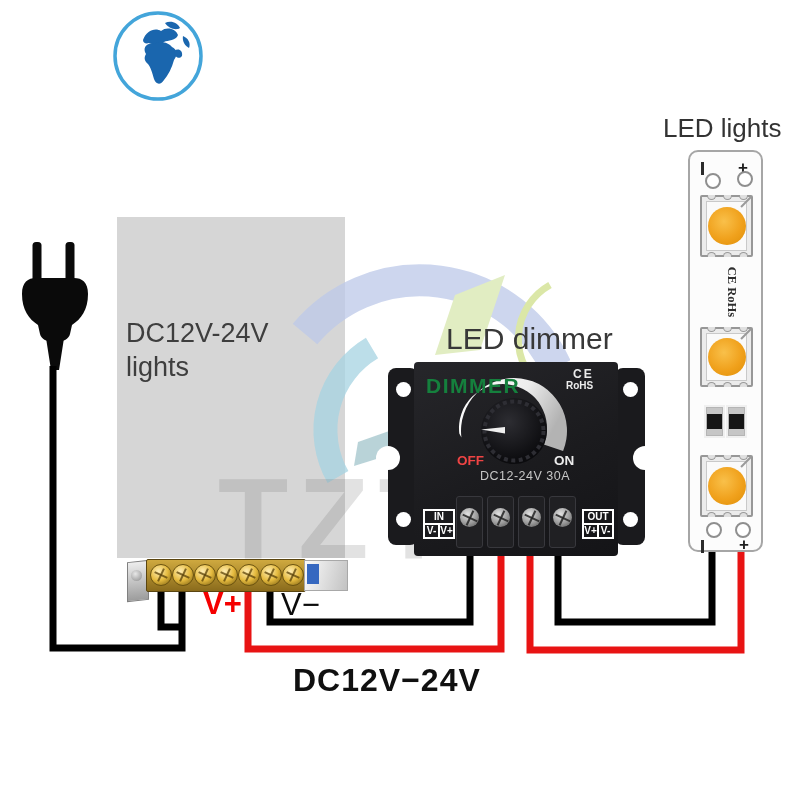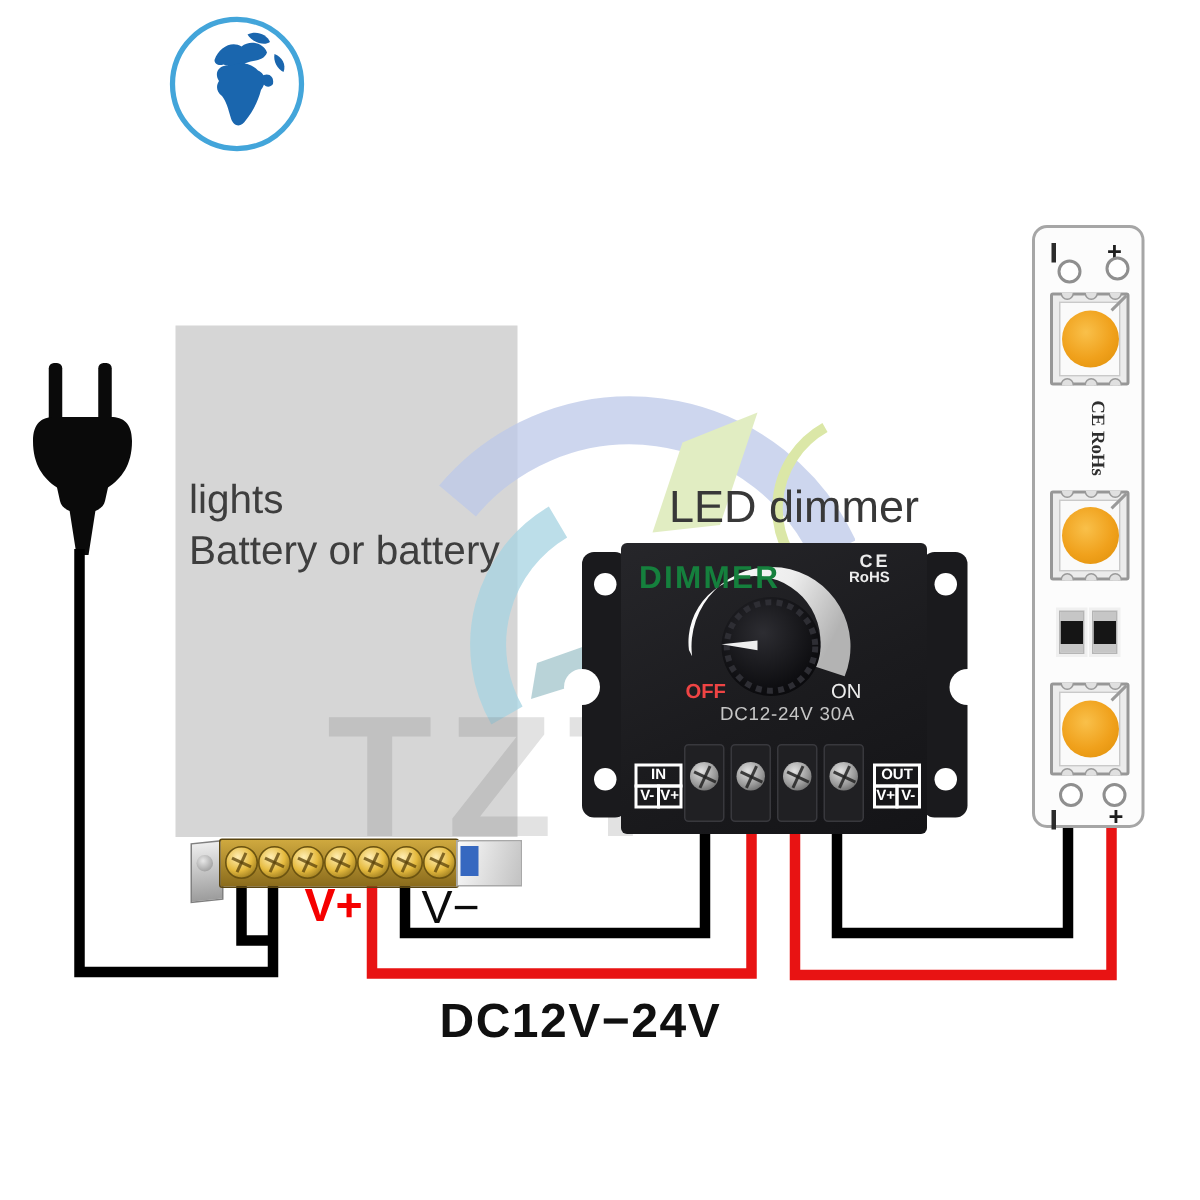--- a/index.html
+++ b/index.html
@@ -53,21 +53,21 @@
   .ear.l{left:388px}.ear.r{left:615px;width:30px}
   .notch{position:absolute;width:24px;height:24px;border-radius:50%;background:#fff;top:446px}
   .hole{position:absolute;width:15px;height:15px;border-radius:50%;background:#fff}
   .dim-body{left:414px;top:362px;width:204px;height:194px;border-radius:4px;
             background:linear-gradient(155deg,#26262a 0%,#1b1b1e 55%,#141417 100%)}
   .dim-face{left:414px;top:362px}
   .dim-name{left:426px;top:374px;font-size:21px;font-weight:700;letter-spacing:1.5px;color:#15803d}
   .dim-ce{left:573px;top:367px;font-size:12px;font-weight:700;letter-spacing:2px;color:#ececec}
   .dim-rohs{left:566px;top:380px;font-size:10px;font-weight:700;color:#ececec}
   .dim-off{left:457px;top:453px;font-size:13.5px;font-weight:700;color:#ef4444}
-  .dim-on{left:554px;top:453px;font-size:13.5px;font-weight:400;color:#ececec}
+  .dim-on{left:554px;top:453px;font-size:13.5px;font-weight:700;color:#ececec}
   .dim-rating{left:480px;top:469px;font-size:12.5px;color:#c6c6c6;letter-spacing:.5px}
   .tblock{position:absolute;top:496px;width:27px;height:52px;background:#202023;border:1px solid #38383d;
           border-radius:3px;box-sizing:border-box}
   .tscrew{position:absolute;left:3px;top:11px;width:19px;height:19px;border-radius:50%;
           background:radial-gradient(circle at 40% 32%,#e2e2e2,#9a9a9a 55%,#5f5f5f 90%)}
   .tscrew::before{content:"";position:absolute;left:50%;top:8%;bottom:8%;width:2px;margin-left:-1px;
           background:rgba(35,35,35,.85);transform:rotate(25deg)}
   .tscrew::after{content:"";position:absolute;top:50%;left:8%;right:8%;height:2px;margin-top:-1px;
           background:rgba(35,35,35,.85);transform:rotate(25deg)}
   .io{position:absolute;top:509px;color:#fff;font-size:10px;font-weight:700;text-align:center}
@@ -117,22 +117,22 @@
 
   <svg class="abs" style="left:18px;top:240px" width="76" height="132" viewBox="0 0 76 132">
     <rect x="14.5" y="2" width="9" height="46" rx="3.5" fill="#0a0a0a"></rect>
     <rect x="47.5" y="2" width="9" height="46" rx="3.5" fill="#0a0a0a"></rect>
     <path fill="#0a0a0a" d="M4 54 C4 42 10 38 18 38 H56 C64 38 70 42 70 54 C70 70 63 79 54 85 L52 94 C51 99 45 102 37 102 C29 102 23 99 22 94 L20 85 C11 79 4 70 4 54 Z"></path>
     <path fill="#0a0a0a" d="M28 98 L46 98 L41 130 L33 130 Z"></path>
   </svg>
 
   <div class="abs psu-box"></div>
   <div class="abs psu-text">
+    <div>DC12V-24V</div>
     <div>lights</div>
-    <div>Battery or battery</div>
   </div>
 
   <svg class="abs swirl" width="330" height="330" viewBox="0 0 330 330">
     <path d="M65 104 A150 150 0 0 1 316 137" fill="none" stroke="var(--swirl-blue,#bdc9e9)" stroke-width="32"></path>
     <path d="M98 247 A95 95 0 0 1 132 118" fill="none" stroke="var(--swirl-teal,#a6d4e2)" stroke-width="24"></path>
     <polygon points="215,65 265,45 240,120 195,125" fill="var(--swirl-green,#d8e7ae)"></polygon>
     <path d="M305 160 A62 62 0 0 1 310 55" fill="none" stroke="#cfe08a" stroke-width="7"></path>
     <polygon points="118,212 152,200 146,226 114,236" fill="#2e7d8c" opacity="0.45"></polygon>
   </svg>
   <div class="abs tzt">TZT</div>
@@ -275,14 +275,15 @@
         <div class="bump bb" style="left:37px"></div>
     </div>
 
     <div class="pad" style="left:16px;top:370px"></div>
     <div class="pad" style="left:45px;top:370px"></div>
     <div class="pm" style="left:11px;top:388px"></div>
     <div class="pp" style="left:49px;top:384px">+</div>
   </div>
 
   <div class="abs t-dimmer">LED dimmer</div>
+  <div class="abs t-lights">LED lights</div>
 
 </div>
 
 </body></html>

